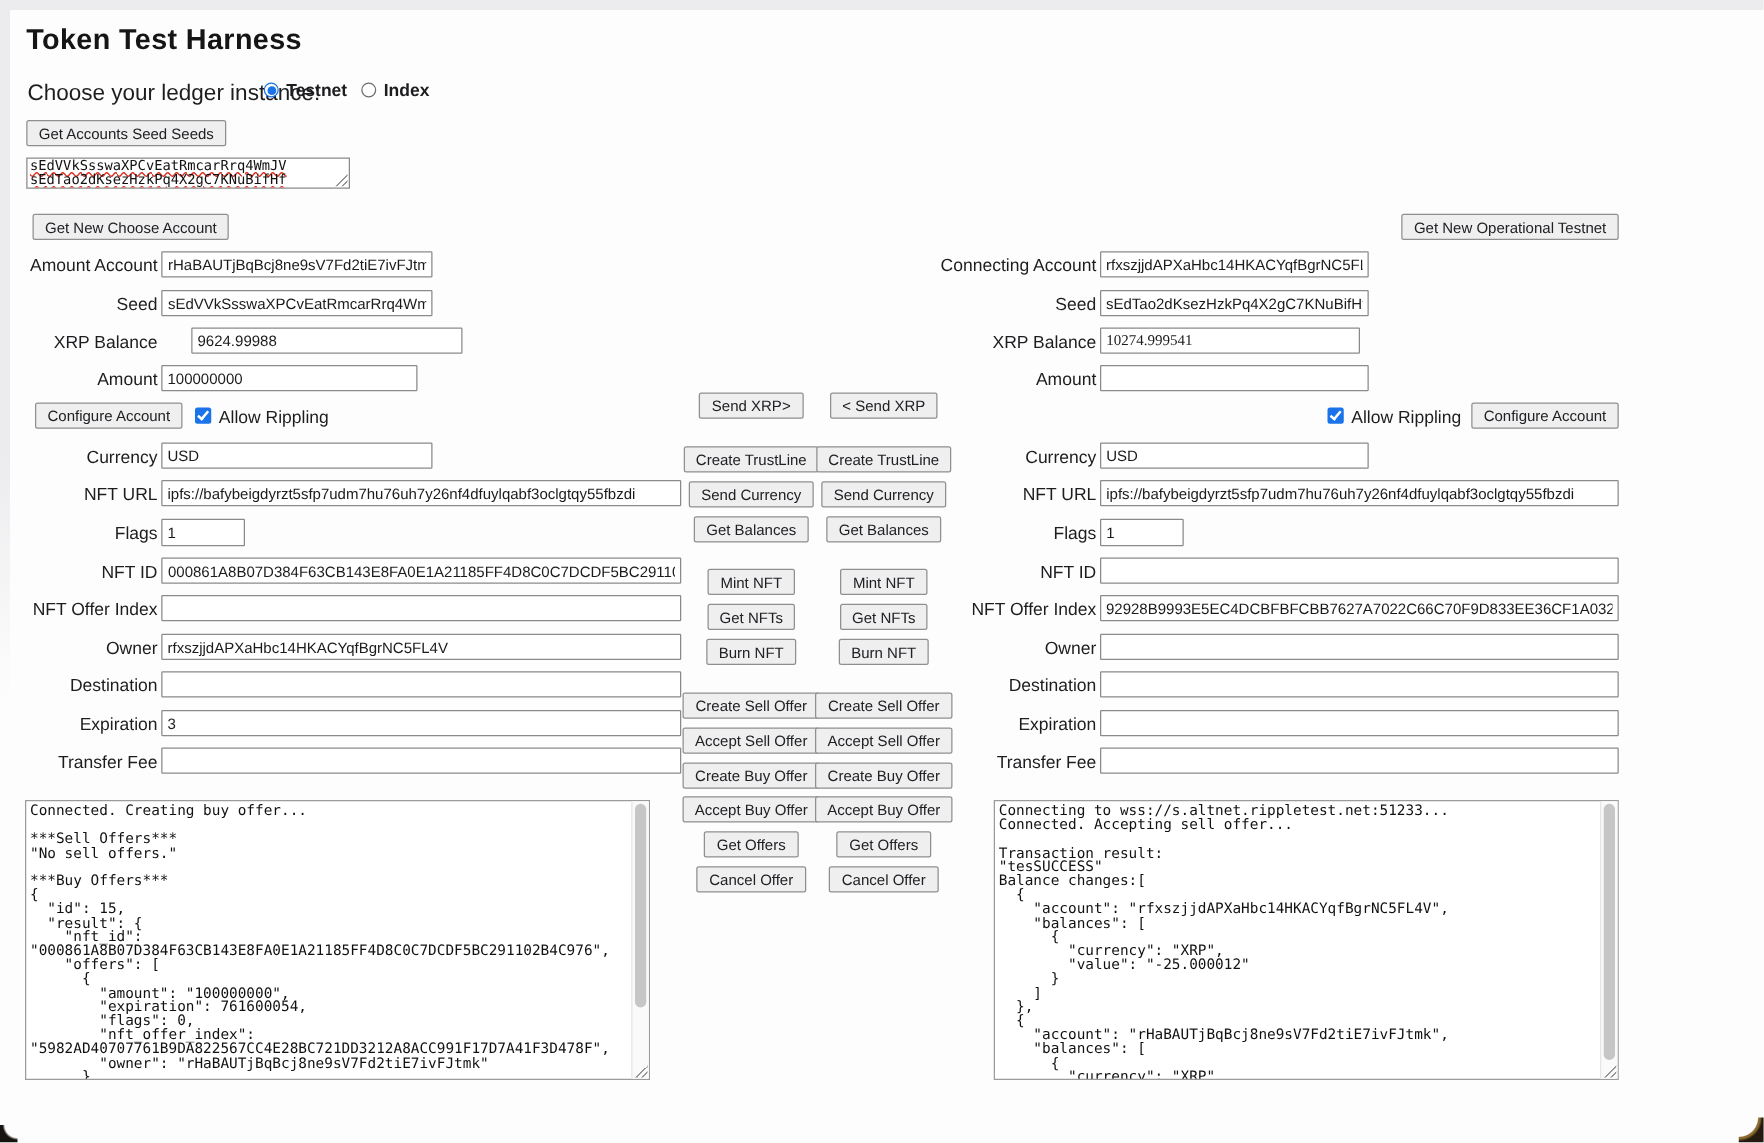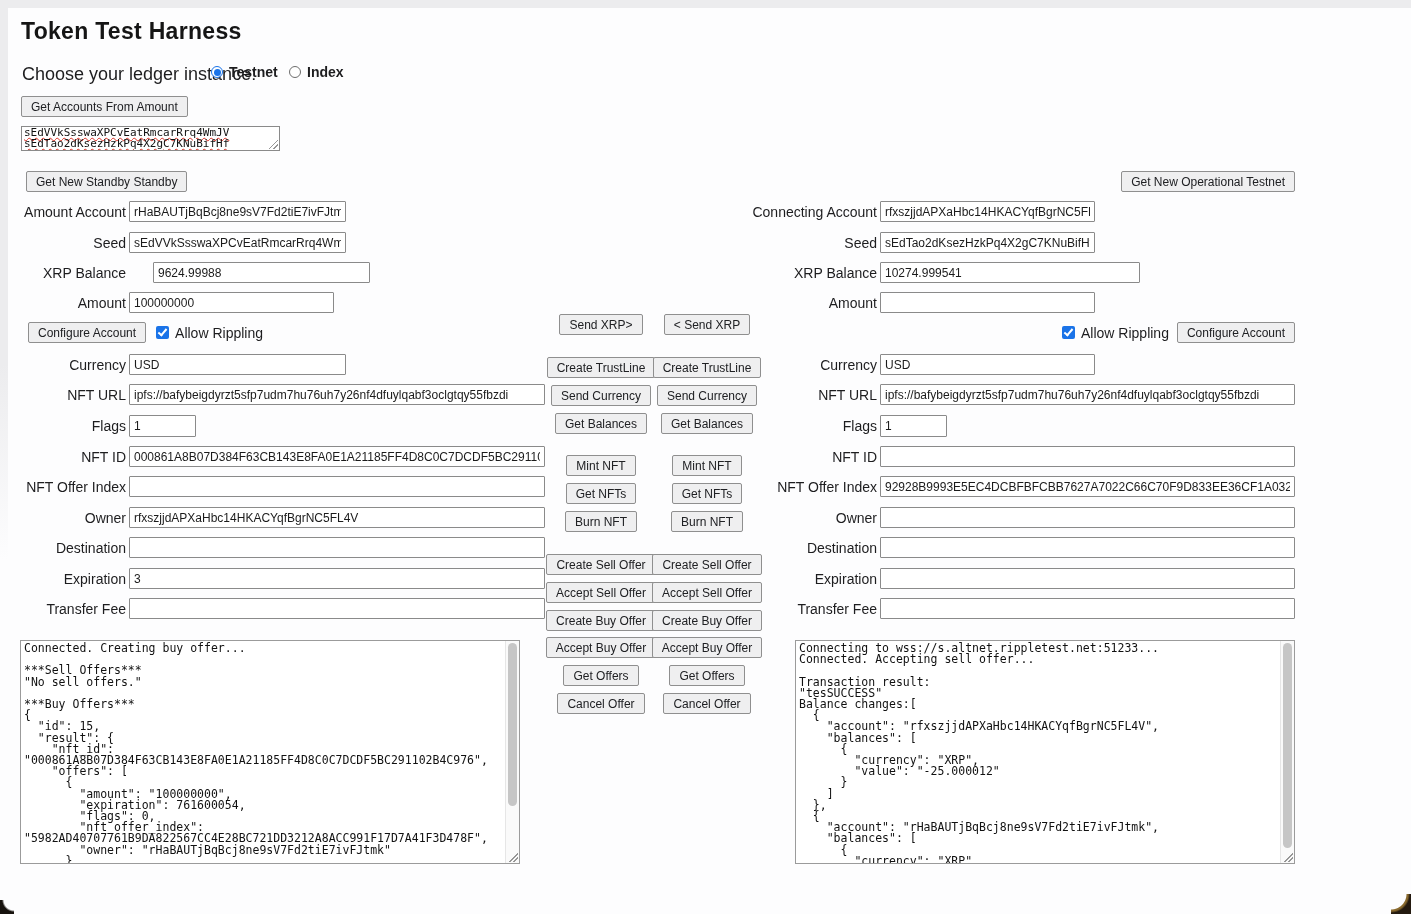--- a/index.html
+++ b/index.html
@@ -82,29 +82,29 @@
 
 <span class="radio-wrap" style="left:211px">
   <span class="rb on"></span>
   <span class="rlabel">Testnet</span>
 </span>
 <span class="radio-wrap" style="left:289px">
   <span class="rb"></span>
   <span class="rlabel">Index</span>
 </span>
 
-<button class="btn abs" style="left:21px;top:96px">Get Accounts From Amount</button>
+<button class="btn abs" style="left:21px;top:96px">Get Accounts Seed Seeds</button>
 
 <div class="seedsbox">
   <span class="seedline">sEdVVkSsswaXPCvEatRmcarRrq4WmJV</span>
   <span class="seedline">sEdTao2dKsezHzkPq4X2gC7KNuBifHf</span>
   <div class="grip" style="right:1px;bottom:1px"></div>
 </div>
 
-<button class="btn abs" style="left:26px;top:171px">Get New Standby Standby</button>
+<button class="btn abs" style="left:26px;top:171px">Get New Choose Account</button>
 
 <div class="frow" style="left:21px;top:201px">
   <span class="flabel w-l">Amount Account</span>
   <input class="fin" style="width: 217px;" value="rHaBAUTjBqBcj8ne9sV7Fd2tiE7ivFJtmk">
 </div>
 <div class="frow" style="left:21px;top:232px">
   <span class="flabel w-l">Seed</span>
   <input class="fin" style="width: 217px;" value="sEdVVkSsswaXPCvEatRmcarRrq4WmJV">
 </div>
 <div class="frow" style="left:21px;top:262px">
@@ -192,21 +192,21 @@
 <div class="frow" style="left:737px;top:201px">
   <span class="flabel w-r">Connecting Account</span>
   <input class="fin" style="width: 215px;" value="rfxszjjdAPXaHbc14HKACYqfBgrNC5FL4V">
 </div>
 <div class="frow" style="left:737px;top:232px">
   <span class="flabel w-r">Seed</span>
   <input class="fin" style="width: 215px;" value="sEdTao2dKsezHzkPq4X2gC7KNuBifHf">
 </div>
 <div class="frow" style="left:737px;top:262px">
   <span class="flabel w-r">XRP Balance</span>
-  <input class="fin" style="width: 260px;" value="10274.999541">
+  <input class="fin" style="width: 208px; font-family: Liberation Serif, serif;" value="10274.999541">
 </div>
 <div class="frow" style="left:737px;top:292px">
   <span class="flabel w-r">Amount</span>
   <input class="fin" style="width: 215px;" value="">
 </div>
 
 <div class="frow" style="right:116px;top:322px">
   <span class="cb"></span>
   <span class="ripl">Allow Rippling</span>
   <button class="btn" style="margin-left:8px">Configure Account</button>

